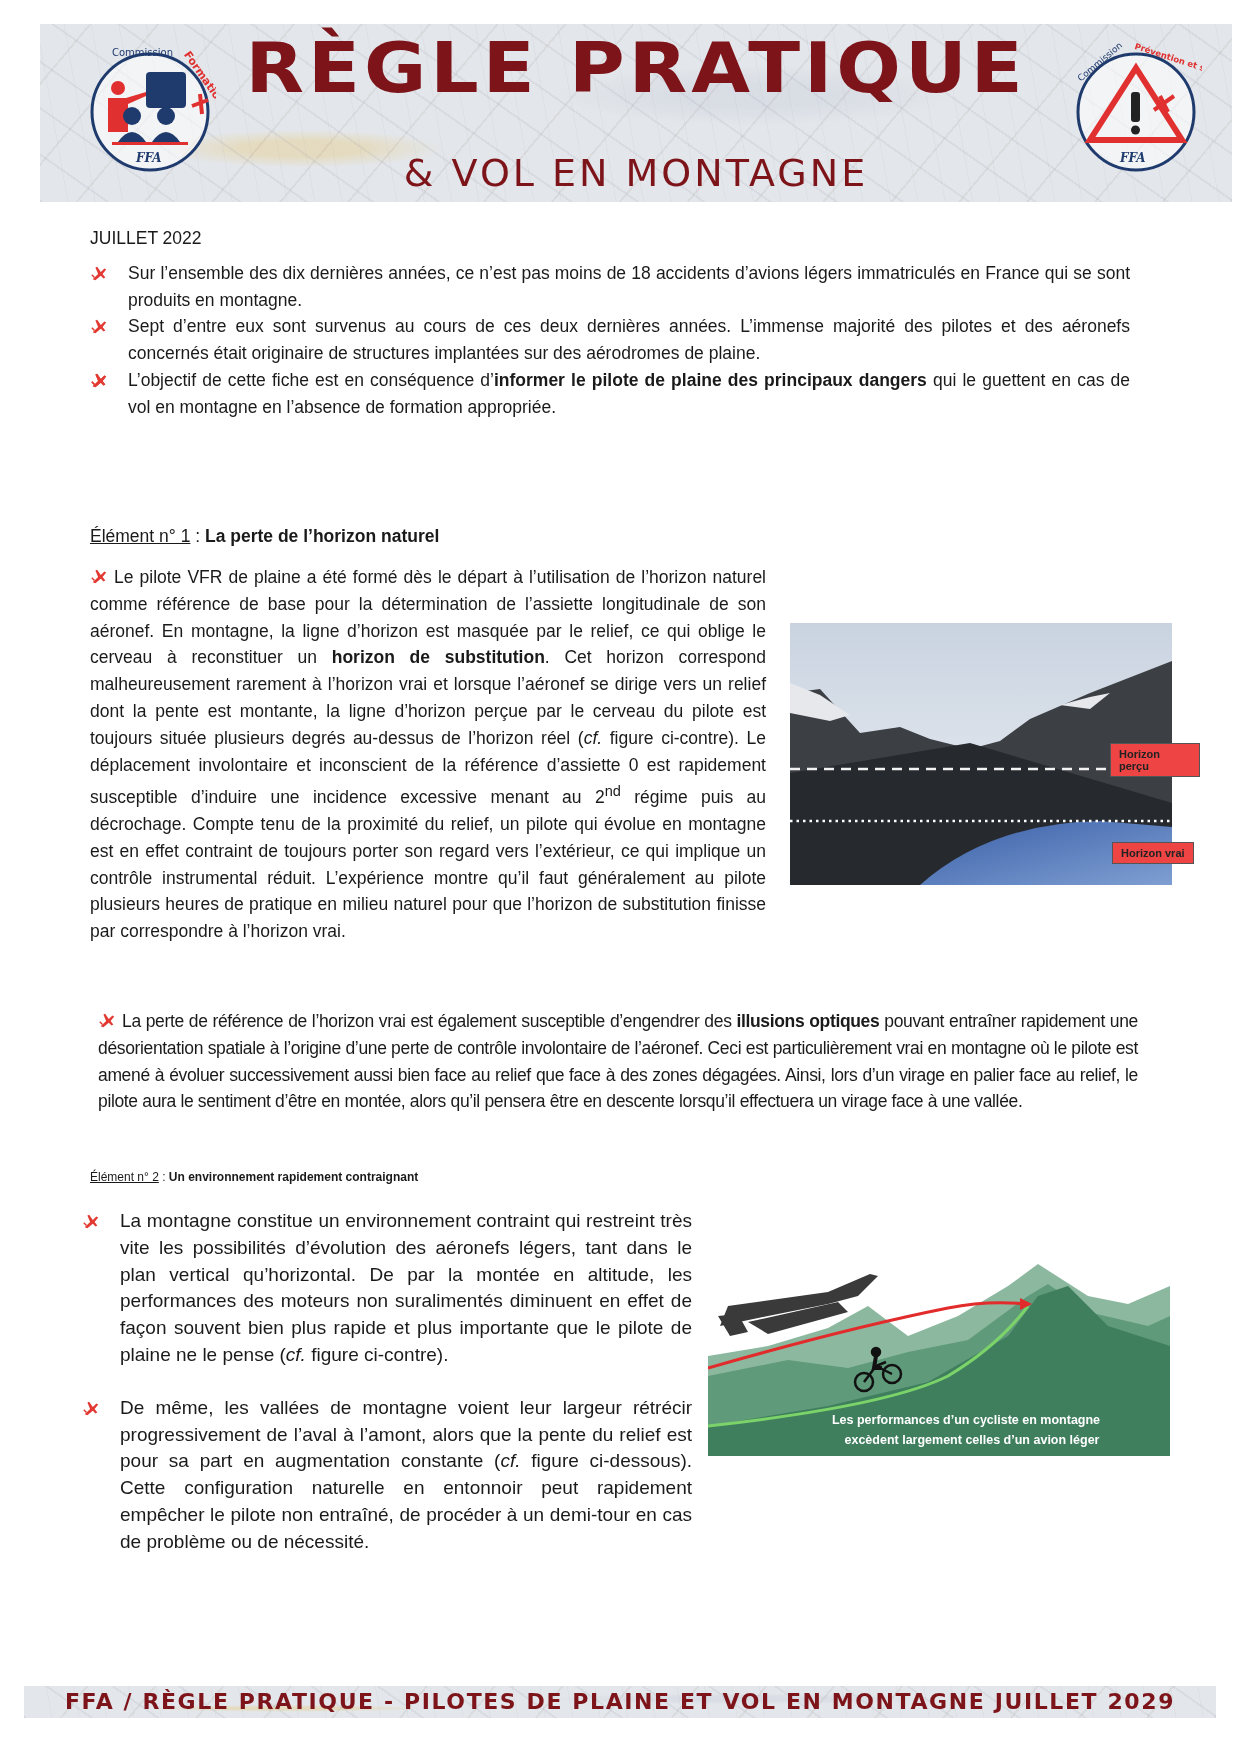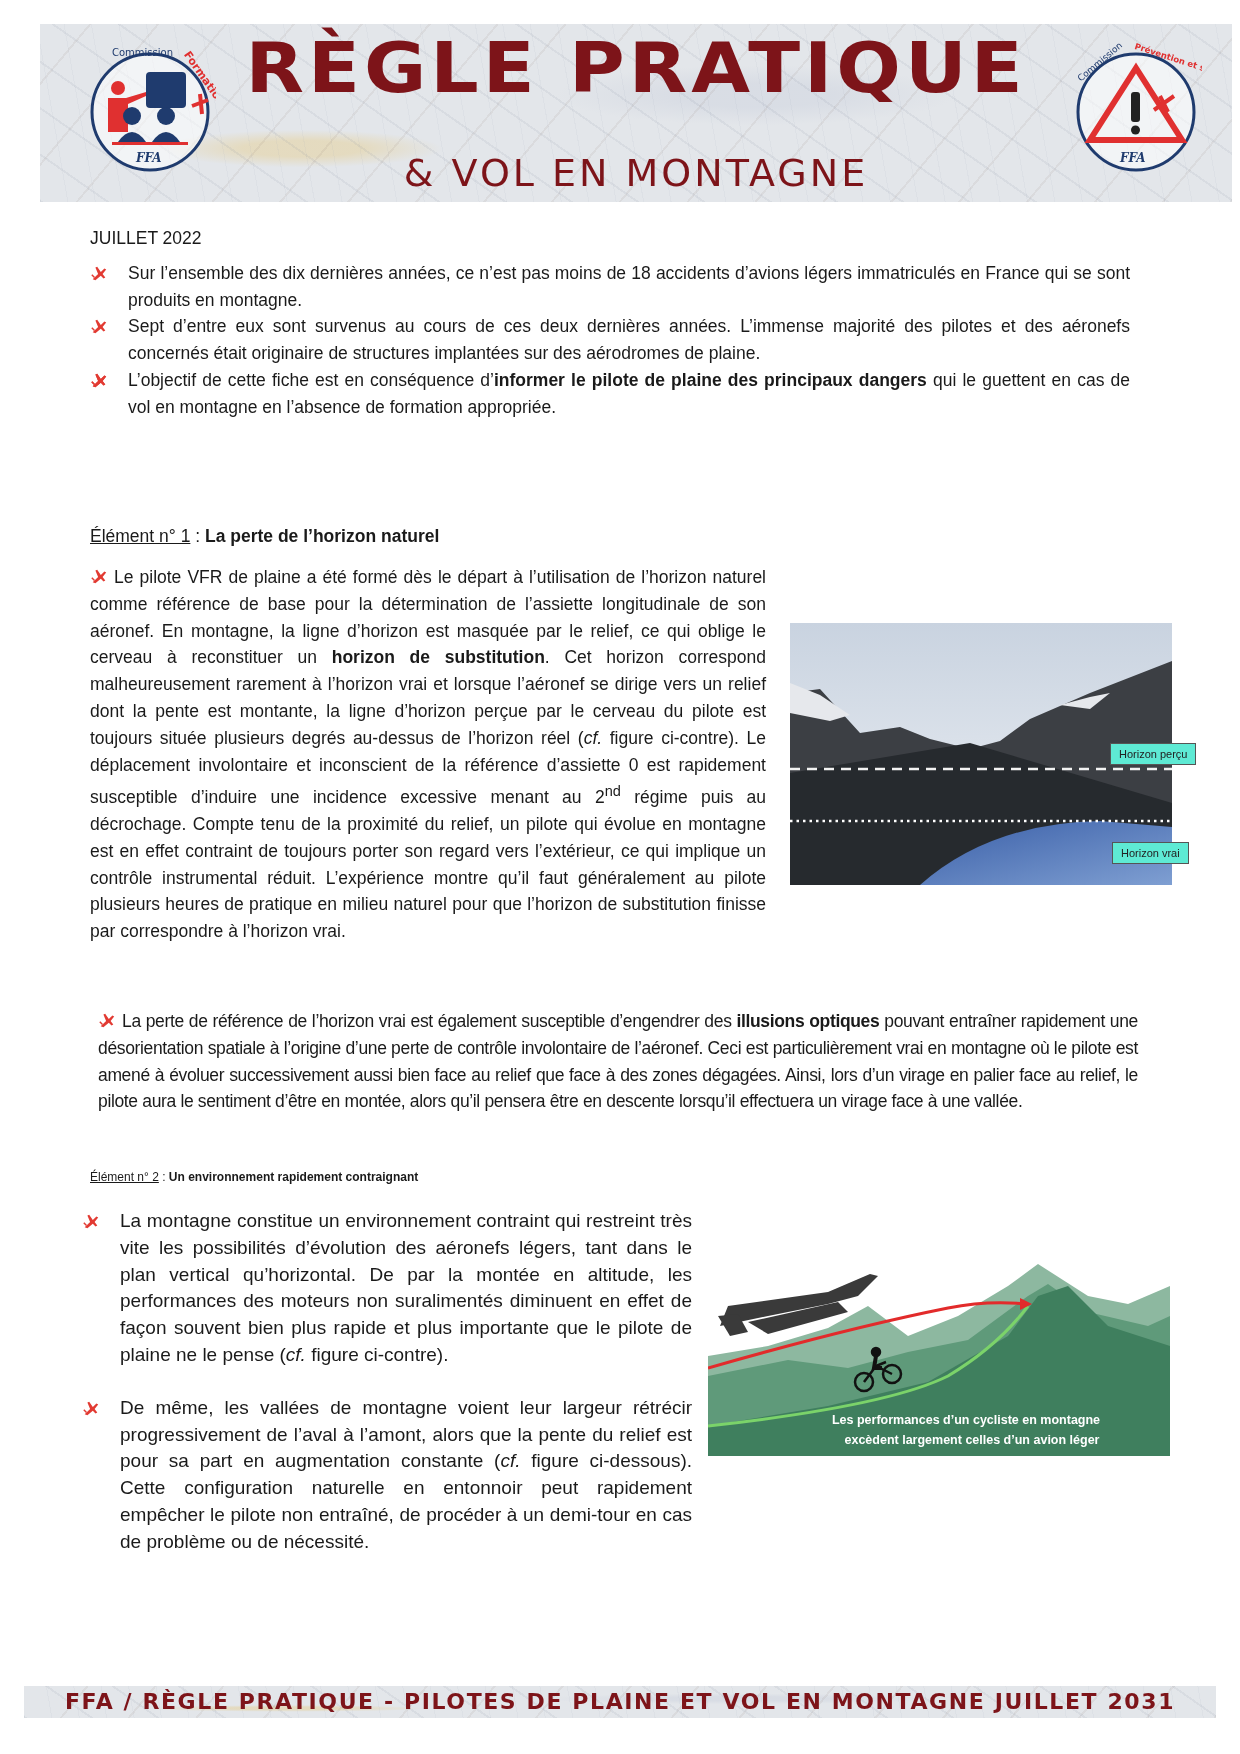--- a/index.html
+++ b/index.html
@@ -63,21 +63,21 @@
 
   #footer {
     position: absolute; left: 24px; top: 1686px; width: 1192px; height: 32px;
   }
   #footer-text {
     position: absolute; left: 0; top: 0; width: 100%; height: 32px; line-height: 32px;
     text-align: center; color: #7d1419; font-weight: bold; font-size: 22px;
     letter-spacing: 1.6px; font-family: "DejaVu Sans", sans-serif;
   }
   .fig-label {
-    position: absolute; background: #5eead4; border: 1.5px solid #555; font-size: 11px; font-weight: normal;
+    position: absolute; background: #ef4444; border: 1.5px solid #555; font-size: 11px; font-weight: bold;
     padding: 4px 8px; color: #222;
   }
   b { font-weight: bold; }
 </style>
 </head>
 <body>
 
 <svg width="0" height="0" style="position:absolute">
   <defs>
     <symbol id="plane-sym" viewBox="0 0 20 20">
@@ -231,14 +231,14 @@
       <path d="M156 126 L168 110 L184 118 M168 110 L178 106"></path>
       <circle cx="168" cy="96" r="4" fill="#111"></circle>
       <path d="M168 100 L166 112 L174 112" stroke-width="4"></path>
     </g>
     <text x="258" y="168" text-anchor="middle" font-size="12.5" font-weight="bold" fill="#ffffff" font-family="Liberation Sans, sans-serif">Les performances d’un cycliste en montagne</text>
     <text x="264" y="188" text-anchor="middle" font-size="12.5" font-weight="bold" fill="#ffffff" font-family="Liberation Sans, sans-serif">excèdent largement celles d’un avion léger</text>
   </svg>
 </div>
 
 <div id="footer" class="map-bg">
-  <div id="footer-text">FFA / RÈGLE PRATIQUE - PILOTES DE PLAINE ET VOL EN MONTAGNE   JUILLET 2031</div>
+  <div id="footer-text">FFA / RÈGLE PRATIQUE - PILOTES DE PLAINE ET VOL EN MONTAGNE   JUILLET 2029</div>
 </div>
 
 </body></html>

